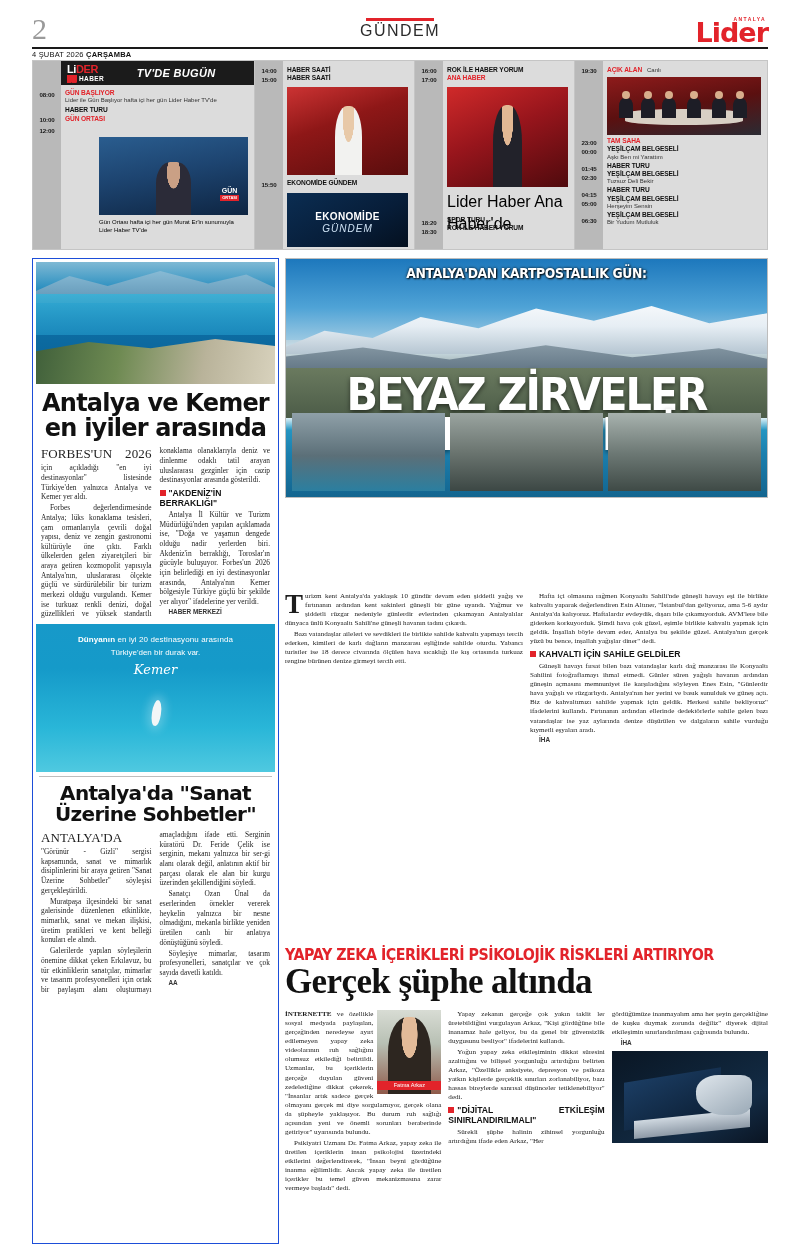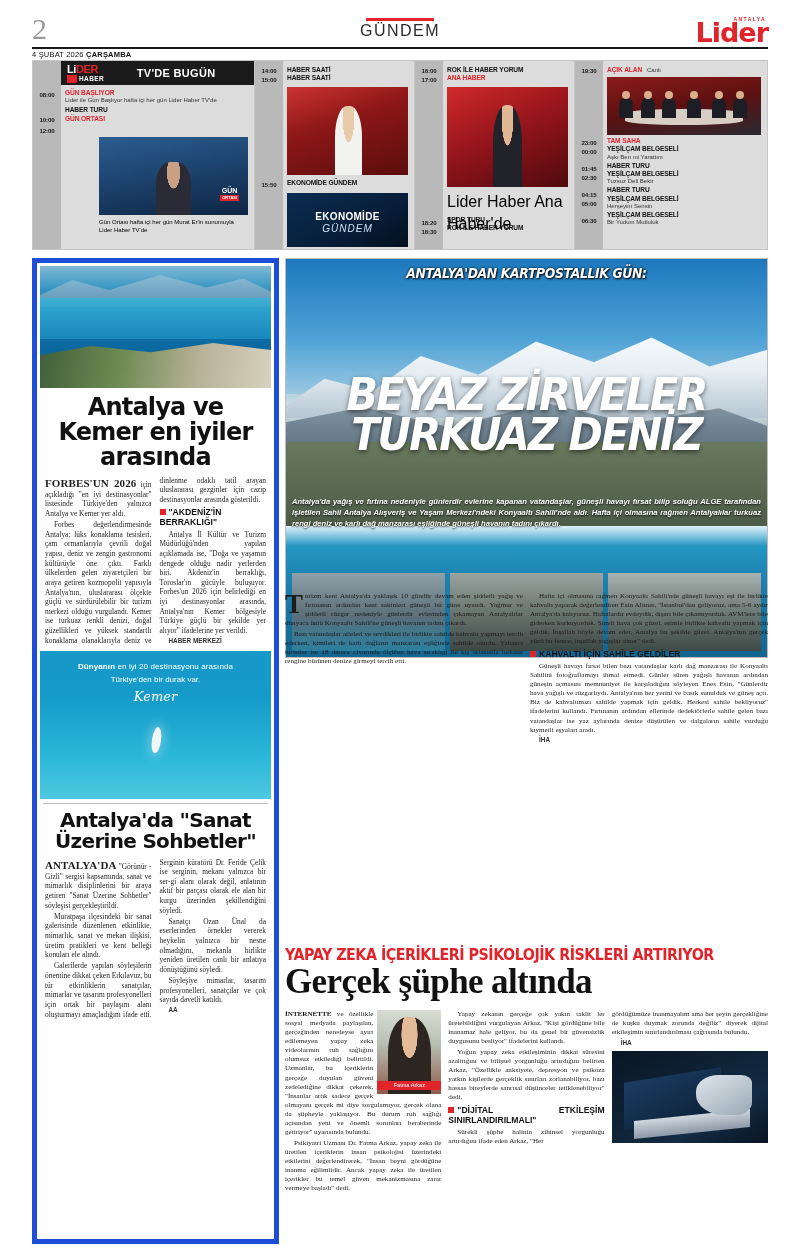--- a/index.html
+++ b/index.html
@@ -77,21 +77,21 @@
     display: flex; align-items: center; padding: 0 6px;
     position: absolute; left: 0; right: 0; top: 0;
   }
   .tvlogo-box { display: flex; flex-direction: column; line-height: 1; }
   .tvlogo-box .l1 { font-size: 11px; font-weight: 700; color: #fff; letter-spacing: -.4px; }
   .tvlogo-box .l1 i { color: #e2232a; font-style: normal; }
   .tvlogo-box .l2 { font-size: 6.5px; font-weight: 700; color: #fff; letter-spacing: .4px; margin-top:1px;}
   .tvlogo-box .l2 span { background:#e2232a; color:#e2232a; margin-right:2px;}
   .tv-head .title {
     flex: 1; text-align: center;
-    font-size: 11px; font-weight: 700;
+    font-size: 11px; font-style: italic; font-weight: 700;
     color: #ffffff; letter-spacing: .3px;
   }
 
   .prog { font-size: 6.6px; line-height: 1.28; }
   .prog .pt { font-weight: 700; color: #111; letter-spacing: -.1px; }
   .prog .pt.red { color: #e2232a; }
   .prog .pd { font-weight: 400; color: #333; font-size: 6px; }
 
   .tv-photo { position: absolute; background: #7a8a99; overflow: hidden; }
   .ph-anchor { background: linear-gradient(170deg,#2a5d8f 0%,#1d4470 45%,#0e2542 100%); }
@@ -132,21 +132,21 @@
     background:#1d1d26; border-radius:40% 40% 0 0;}
   .ph-panel .p::before{content:'';position:absolute;left:22%;top:-34%;width:56%;height:40%;
     background:#d8ae8c;border-radius:50%;}
 
   
   .grid {
     position: absolute; left: 32px; top: 258px; right: 32px; bottom: 6px;
   }
   .colL {
     position: absolute; left: 0; top: 0; width: 247px; bottom: 0;
-    border: 5px solid #1d4ed8; background: #fff;
+    border: 1px solid #1d4ed8; background: #fff;
     padding: 0;
   }
   .colR {
     position: absolute; left: 253px; right: 0; top: 0; bottom: 0;
   }
 
   
   .kemer-photo {
     height: 122px; margin: 3px 3px 0 3px;
     background: linear-gradient(180deg,#7fb9d4 0%,#2a8fc0 22%,#0d6fa6 48%,#0a5f93 100%);
@@ -174,21 +174,21 @@
     margin: 7px 8px 5px 8px;
   }
   .body2col {
     column-count: 2; column-gap: 8px;
     font-family: "Liberation Serif", serif;
     font-size: 7.4px; line-height: 1.3; text-align: justify;
     color: #1d1d1d; padding: 0 8px;
   }
   .body2col p { text-indent: 9px; margin-bottom: 1.5px; }
   .body2col p.first { text-indent: 0; }
-  .body2col p.first b { font-weight: 700; font-size: 11px; letter-spacing:.1px;}
+  .body2col p.first b { font-weight: 400; font-size: 13px; letter-spacing:.1px;}
   .subhd {
     break-inside: avoid; margin: 4px 0 2px 0;
     font-family: "Liberation Sans", sans-serif;
     font-size: 8.6px; font-weight: 700; color: #111; line-height:1.12;
     text-indent: 0;
   }
   .subhd .sq { display:inline-block; width:6px; height:6px; background:#e2232a; margin-right:3px;}
   .src { font-size: 6.4px; font-weight: 700; color: #333; font-family:"Liberation Sans",sans-serif; text-indent:0;}
 
   .kemer-ad {
@@ -210,25 +210,24 @@
 
   .hl-sanat {
     font-family: "DejaVu Sans", sans-serif;
     font-size: 20px; font-weight: 700; line-height: 1.06;
     color: #111; text-align: center; letter-spacing: -.7px;
     margin: 6px 6px 5px 6px;
   }
 
   
   .hero {
-    position: relative; height: 400px;
+    position: relative; height: 240px;
     background: linear-gradient(180deg,#2f8fd0 0%,#1f6ea8 16%,#9fc4d8 30%,#cfe0e8 38%,#6c7f7a 52%,#4e5f55 60%,#2c7fa8 72%,#1f6f9e 100%);
     overflow: hidden;
     border: 1px solid #bdbdbd;
-    font-style: italic;
   }
   .hero .sky { position:absolute; left:0; right:0; top:0; height:34%;
     background: linear-gradient(180deg,#1d78bd 0%,#4fa3d6 60%,#9ac8e2 100%);}
   .hero .snow {
     position:absolute; left:0; right:0; top:14%; height:26%;
     background: linear-gradient(180deg,#ffffff 0%,#e6eef4 55%,#b6c6d2 100%);
     clip-path: polygon(0 88%,8% 62%,18% 74%,28% 40%,40% 58%,52% 26%,64% 46%,76% 22%,88% 50%,100% 34%,100% 100%,0 100%);
   }
   .hero .ridge {
     position:absolute; left:0; right:0; top:33%; height:16%;

